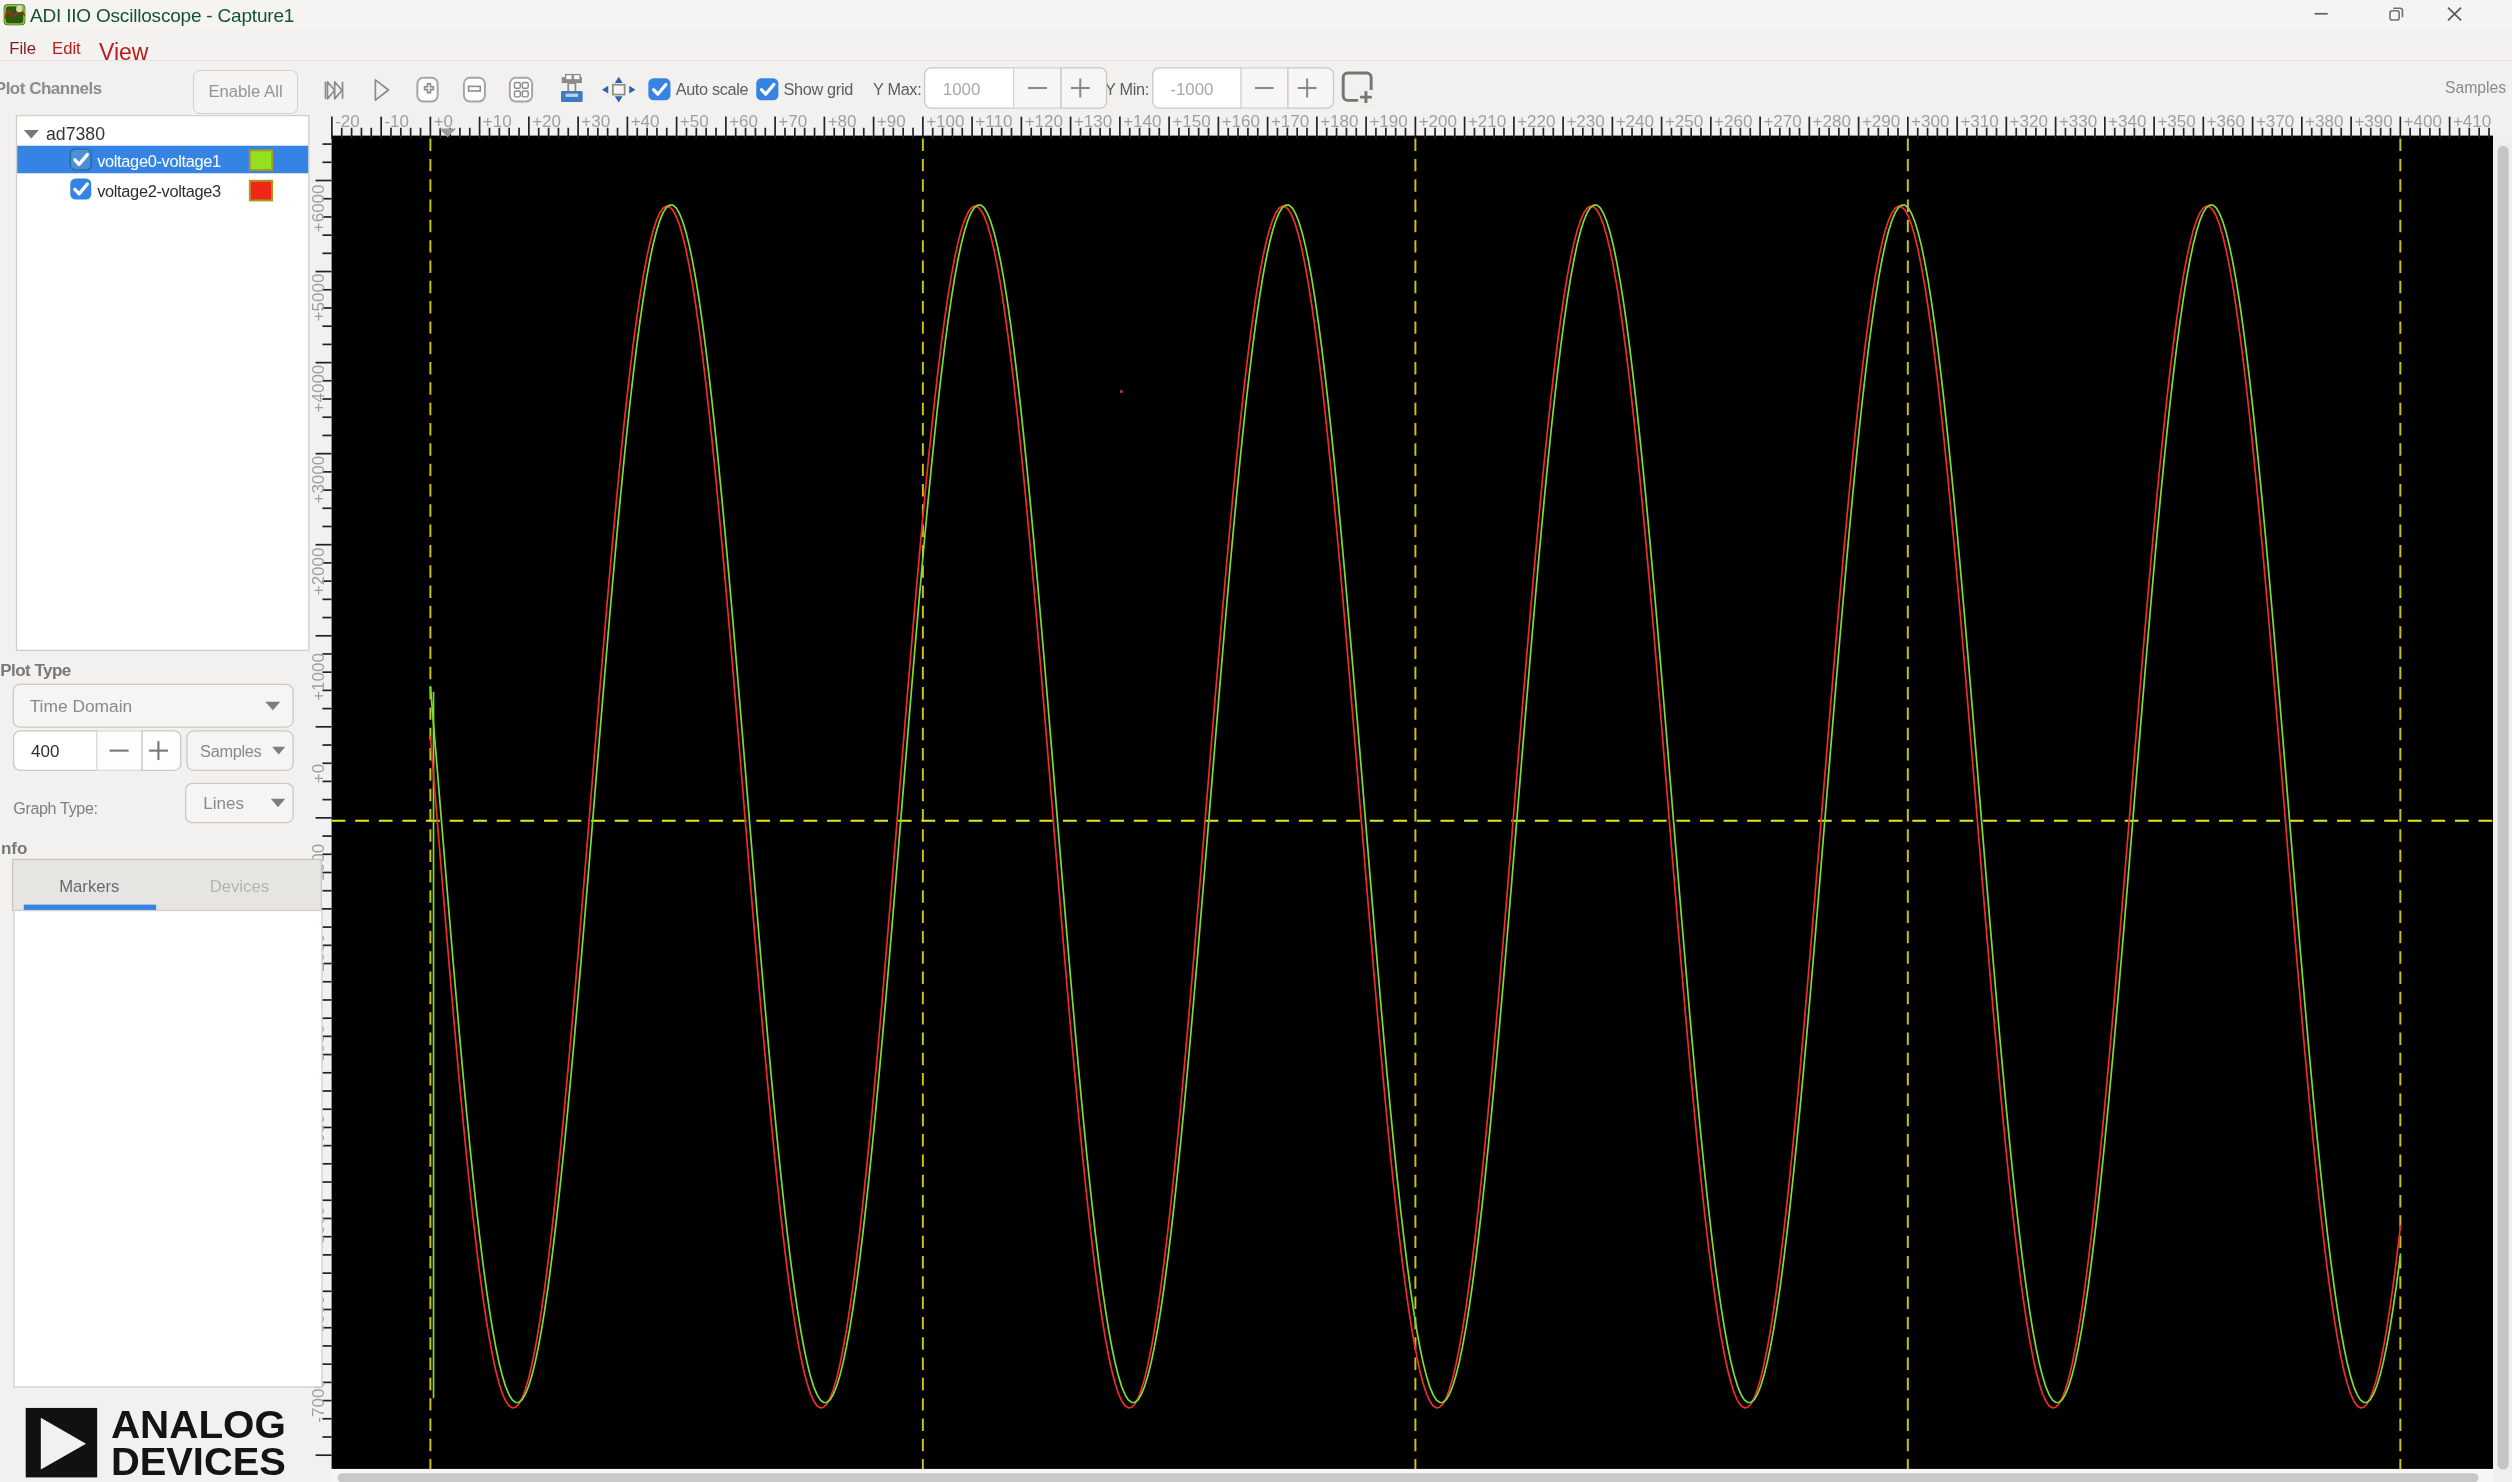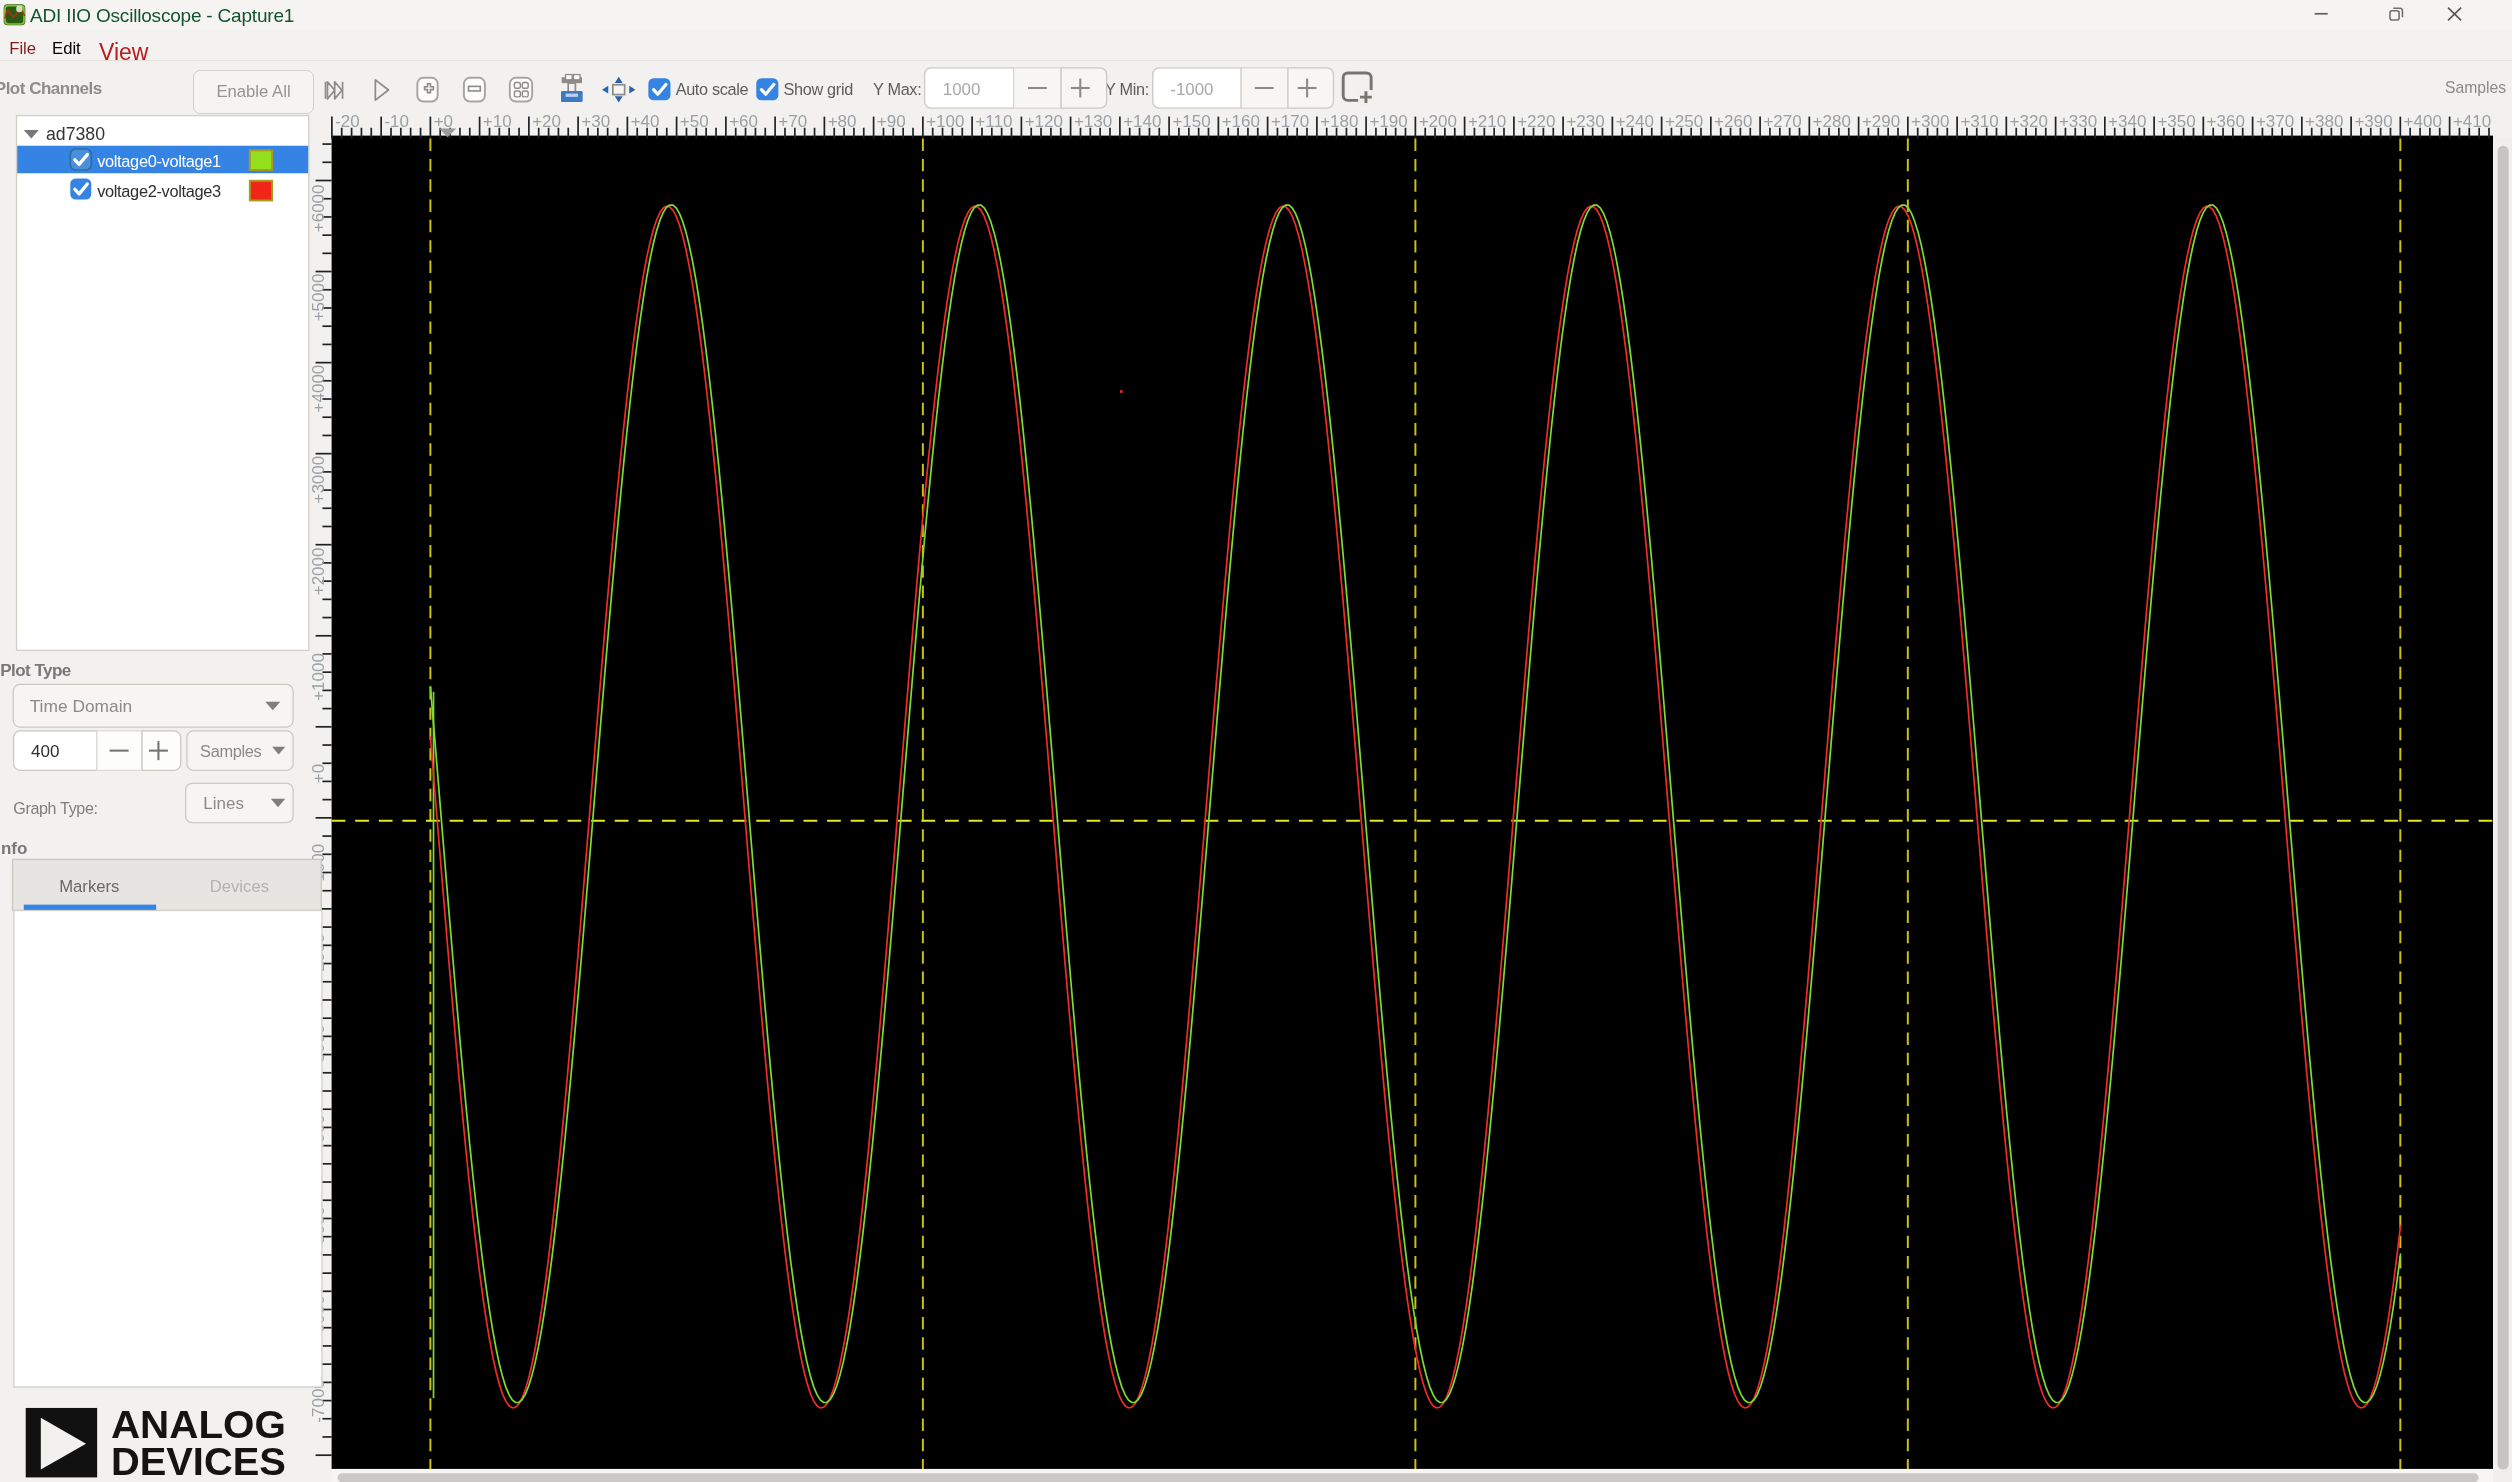--- a/index.html
+++ b/index.html
@@ -14,25 +14,25 @@
 </svg>
 <div class="abs" style="left:30px;top:5.2px;font-size:19px;color:#14532d;letter-spacing:-0.2px">ADI IIO Oscilloscope - Capture1</div>
 <svg style="position:absolute;left:2281px;top:0" width="197" height="29.5" viewBox="3480 0 300 45">
 <line x1="3531" y1="21" x2="3551" y2="21" stroke="#5f5f5f" stroke-width="2.6"></line>
 <rect x="3646" y="16.5" width="14" height="14" rx="3.5" fill="none" stroke="#707070" stroke-width="2.4"></rect>
 <path d="M3651,12.5 h10.5 a3.5,3.5 0 0 1 3.5,3.5 v10.5" fill="none" stroke="#707070" stroke-width="2.4"></path>
 <path d="M3734.5,11.5 L3754.5,31 M3754.5,11.5 L3734.5,31" stroke="#585858" stroke-width="2.5"></path>
 </svg>
 <div class="abs" style="left:0;top:29.5px;width:2512px;height:31px;background:#f3f2f0;border-bottom:1.3px solid #e3e0db"></div>
 <div class="abs" style="left:9.2px;top:39px;font-size:16.7px;color:#7f1d1d">File</div>
-<div class="abs" style="left:52px;top:39px;font-size:16.7px;color:#000000">Edit</div>
+<div class="abs" style="left:52px;top:39px;font-size:16.7px;color:#b91c1c">Edit</div>
 <div class="abs" style="left:99px;top:39px;font-size:23px;color:#b91c1c">View</div>
 
 <div class="abs" style="left:-5.2px;top:79px;font-size:17px;font-weight:bold;letter-spacing:-0.5px;color:#8c8c8c">Plot Channels</div>
-<div class="abs" style="left:193px;top:70px;width:121px;height:44px;background:#f5f4f2;border:1.3px solid #d2cfc9;border-radius:7.2px;font-size:16.7px;color:#949494;text-align:center;line-height:41px">Enable All</div>
+<div class="abs" style="left:193px;top:70px;width:105px;height:44px;background:#f5f4f2;border:1.3px solid #d2cfc9;border-radius:7.2px;font-size:16.7px;color:#949494;text-align:center;line-height:41px">Enable All</div>
 <div class="abs" style="left:2445px;top:79px;font-size:15.7px;color:#8a8a8a">Samples</div>
 
 <svg style="position:absolute;left:0;top:0" width="2512" height="1483" viewBox="0 0 3833 2262">
 <rect x="506" y="211" width="3298" height="2030" fill="#000"></rect>
 <rect x="506" y="206.5" width="3298" height="6" fill="#000"></rect>
     <line x1="506.4" y1="177.5" x2="506.4" y2="211" stroke="#1c2326" stroke-width="2.6"></line>
     <text x="511.4" y="193.5" font-size="26" fill="#9aa0a3">-20</text>
     <line x1="521.4" y1="194.5" x2="521.4" y2="211" stroke="#1c2326" stroke-width="2.6"></line>
     <line x1="536.5" y1="194.5" x2="536.5" y2="211" stroke="#1c2326" stroke-width="2.6"></line>
     <line x1="551.5" y1="194.5" x2="551.5" y2="211" stroke="#1c2326" stroke-width="2.6"></line>

